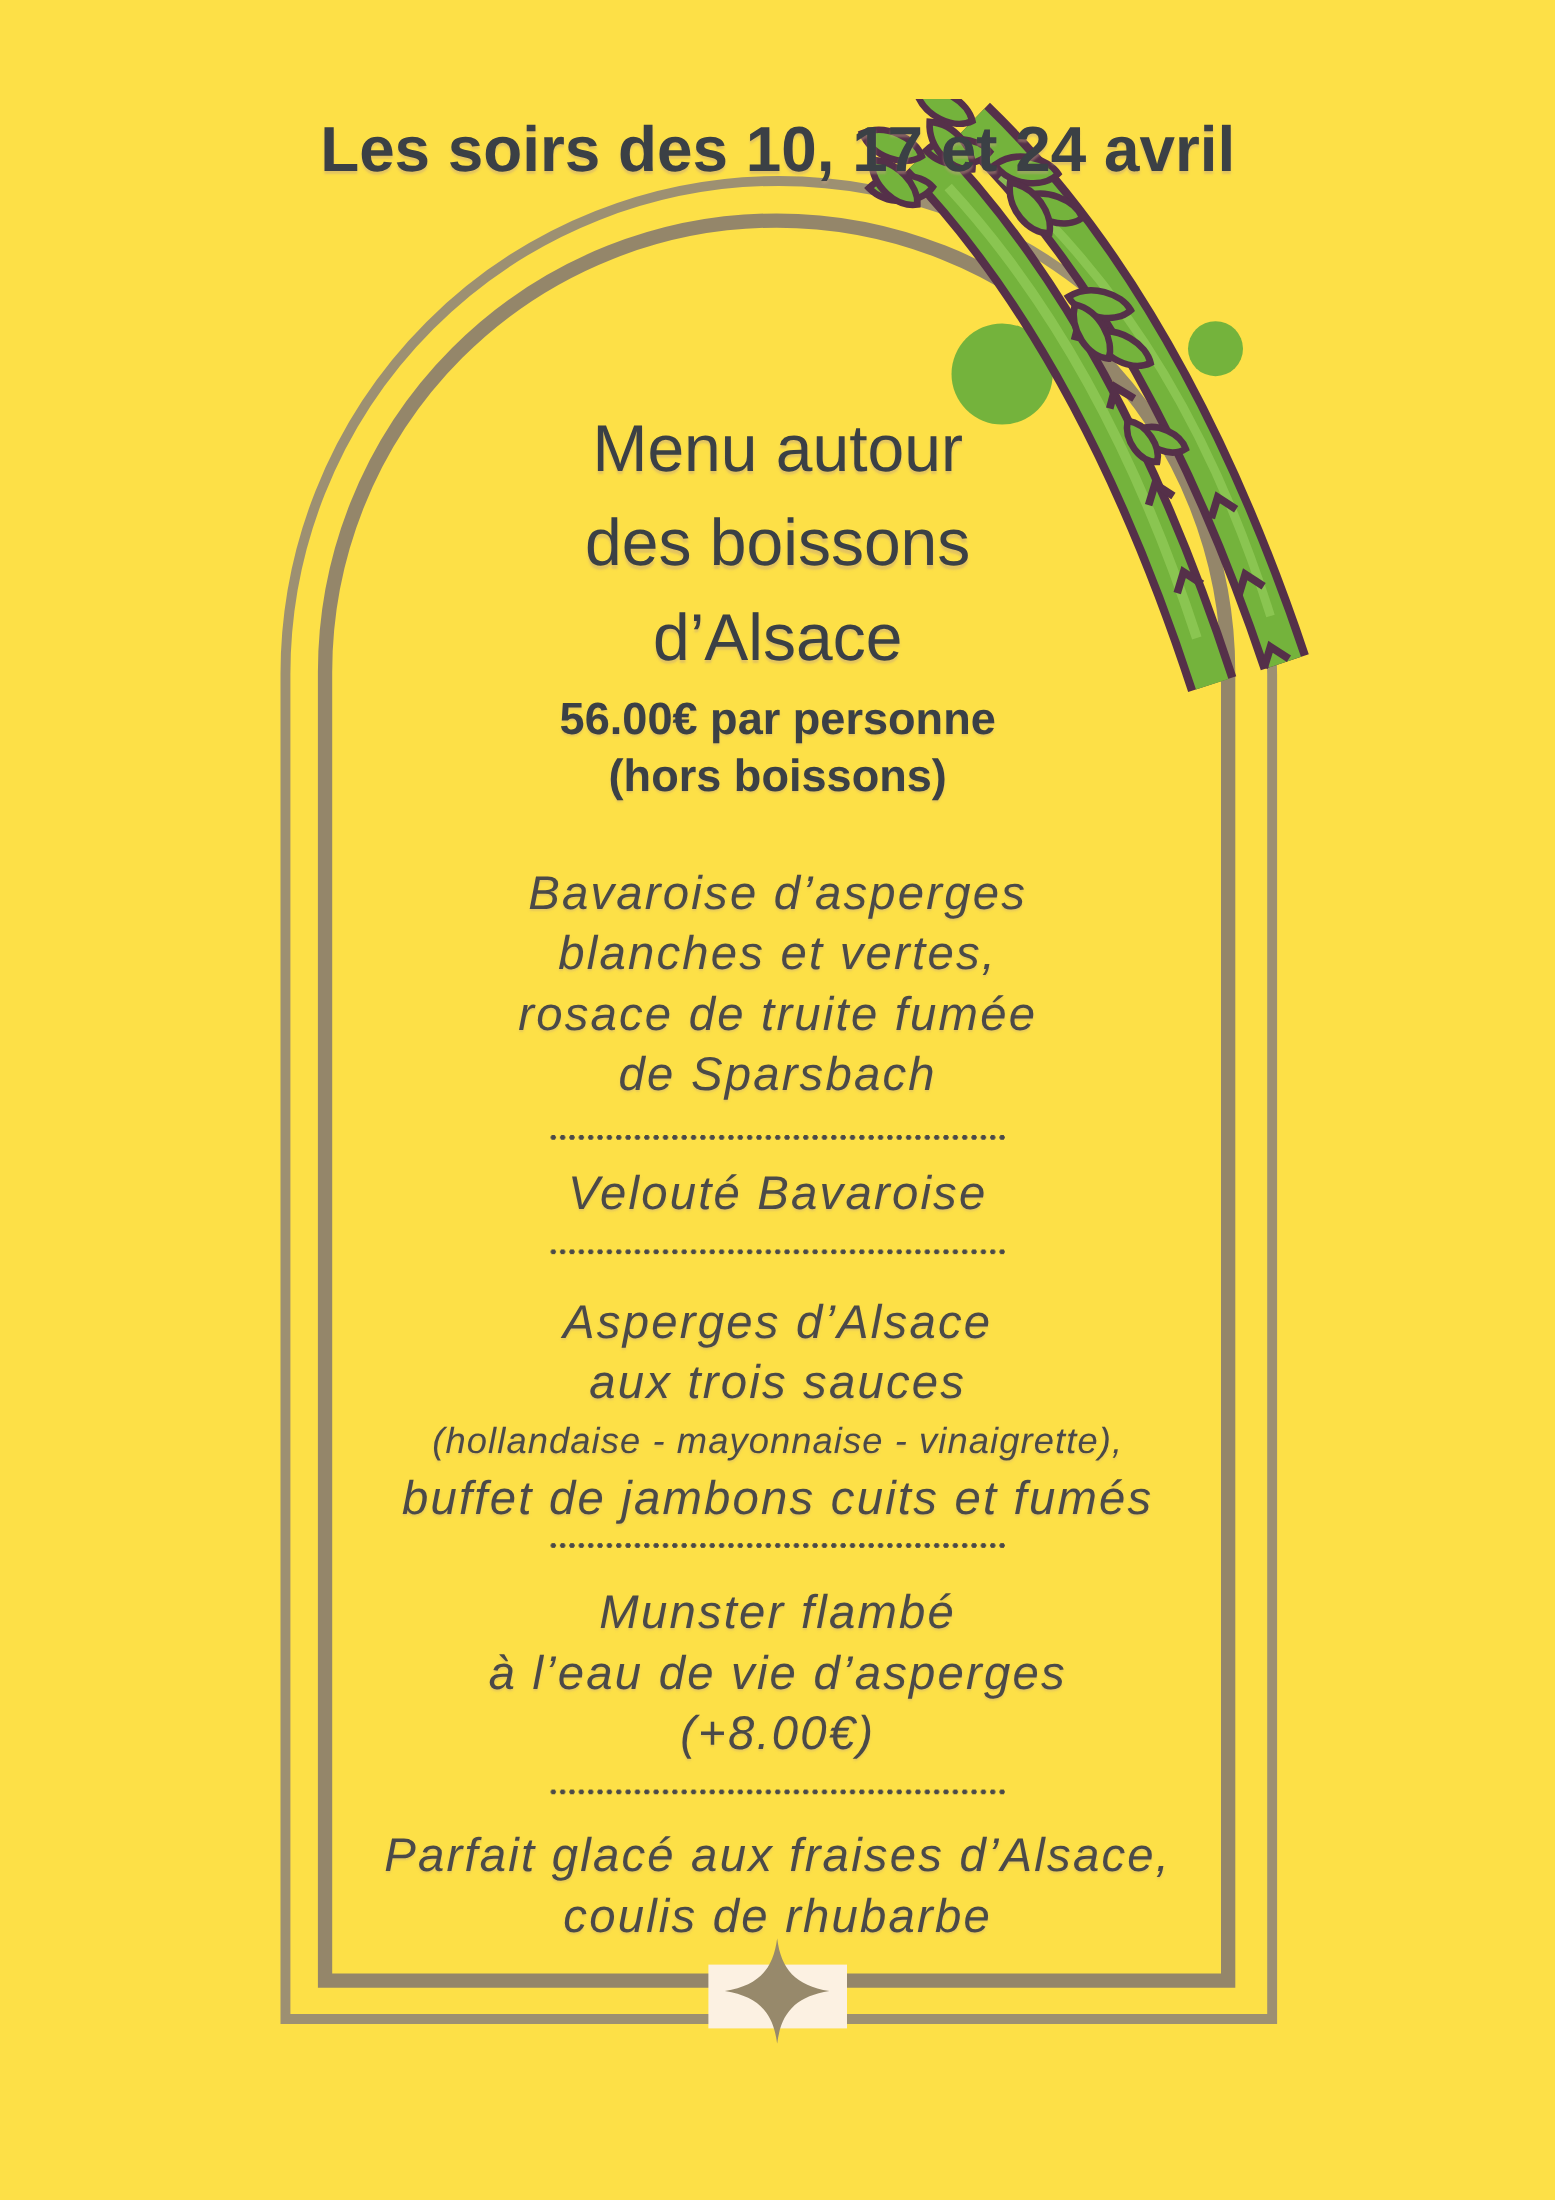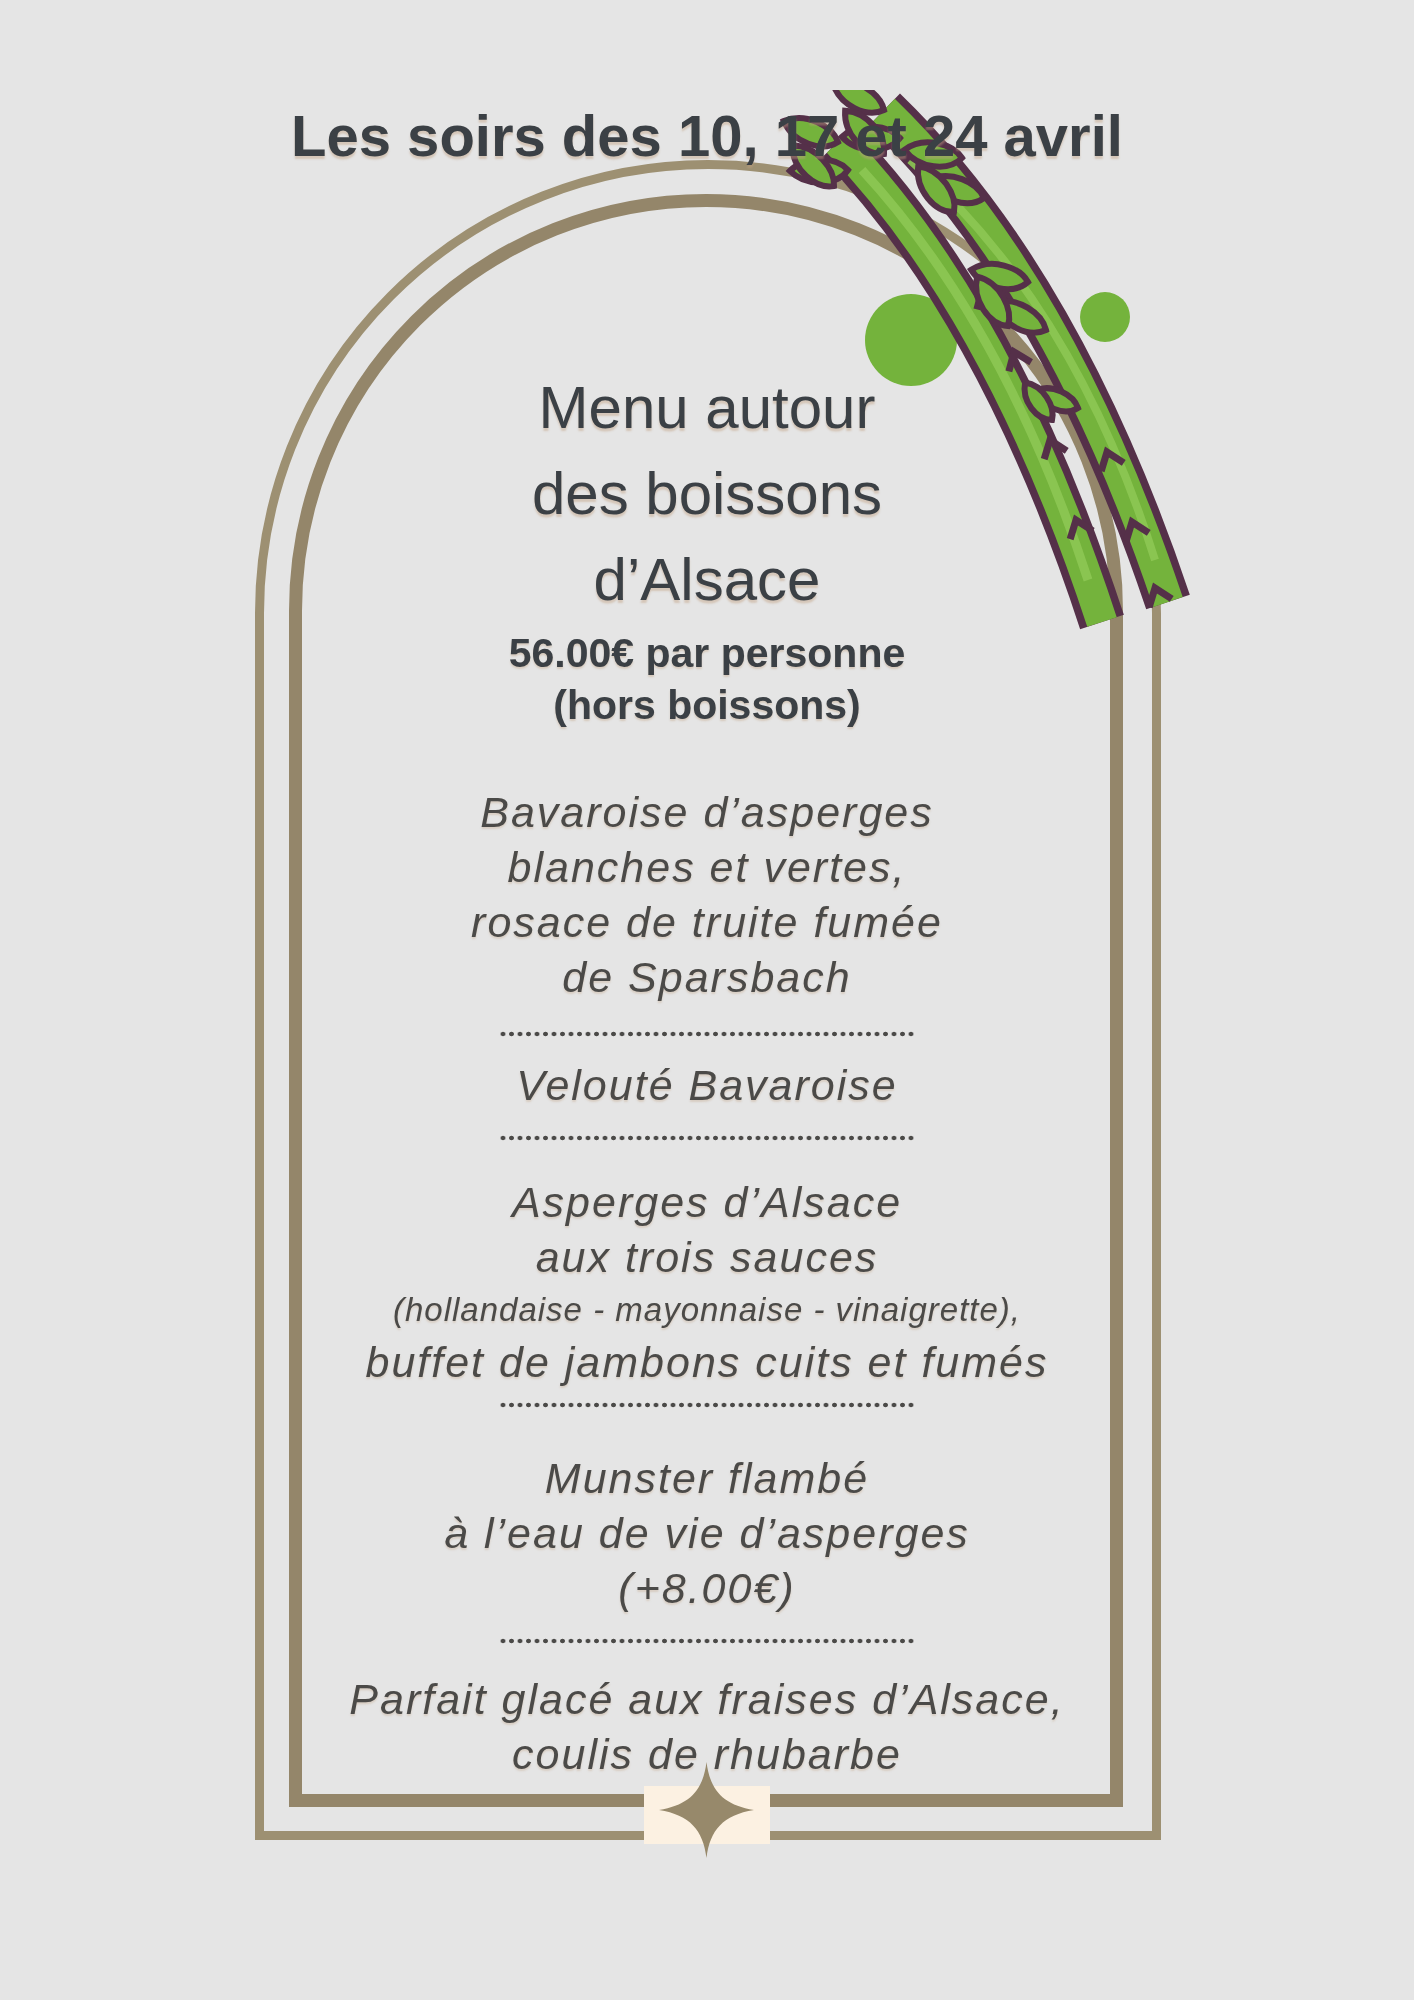--- a/index.html
+++ b/index.html
@@ -1,17 +1,17 @@
 <!DOCTYPE html>
 <html><head>
 <meta charset="utf-8">
 <style>
   html,body{margin:0;padding:0;}
   body{font-family:"Liberation Sans","DejaVu Sans",sans-serif;}
-  .poster{position:relative;width:1414px;height:2000px;background:#e5e5e5;overflow:hidden;}
+  .poster{position:relative;width:1414px;height:2000px;background:#fde047;overflow:hidden;}
 
   
   .arch-outer{position:absolute;left:255px;top:160px;width:906px;height:1680px;
     box-sizing:border-box;border:9px solid #9d9072;border-radius:453px 453px 0 0;z-index:1;}
   .arch-inner{position:absolute;left:289px;top:194px;width:834px;height:1613px;
     box-sizing:border-box;border:13px solid #94866a;border-radius:417px 417px 0 0;z-index:1;}
 
   
   .asparagus-svg{position:absolute;left:610px;top:90px;width:660px;height:560px;z-index:2;}
   .star-mask{position:absolute;left:644px;top:1786px;width:126px;height:58px;background:#fcf1e2;z-index:2;}
@@ -113,21 +113,21 @@
         <div class="course-line">Velouté Bavaroise</div>
       </div>
       <div class="dot-divider" style="margin-top: 22px;"></div>
       <div class="course" style="margin-top: 34px;">
         <div class="course-line">Asperges d’Alsace</div>
         <div class="course-line">aux trois sauces</div>
         <div class="course-line small">(hollandaise - mayonnaise - vinaigrette),</div>
         <div class="course-line">buffet de jambons cuits et fumés</div>
       </div>
       <div class="dot-divider" style="margin-top: 12px;"></div>
-      <div class="course" style="margin-top: 43px;">
+      <div class="course" style="margin-top: 31px;">
         <div class="course-line">Munster flambé</div>
         <div class="course-line">à l’eau de vie d’asperges</div>
         <div class="course-line">(+8.00€)</div>
       </div>
       <div class="dot-divider" style="margin-top: 22px;"></div>
       <div class="course" style="margin-top: 28px;">
         <div class="course-line">Parfait glacé aux fraises d’Alsace,</div>
         <div class="course-line">coulis de rhubarbe</div>
       </div>
     </div>

